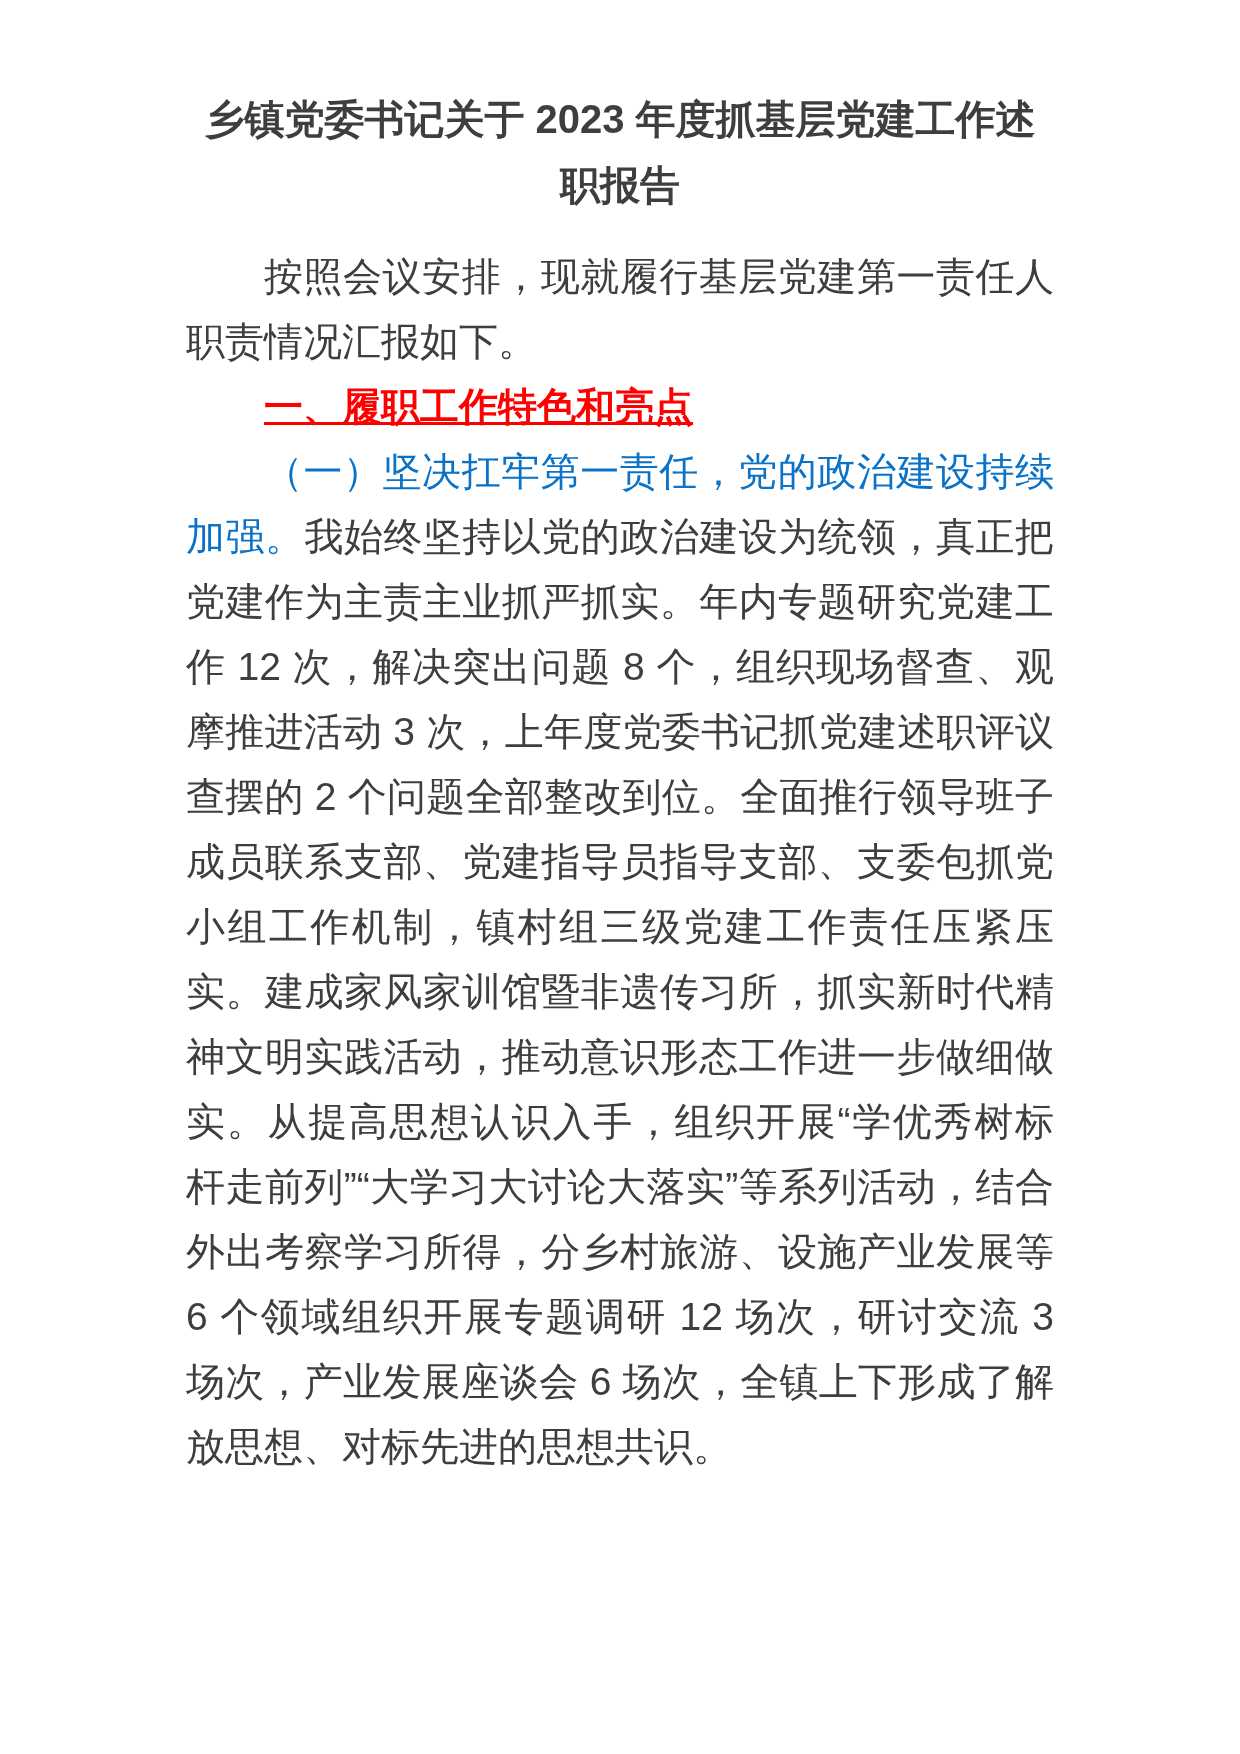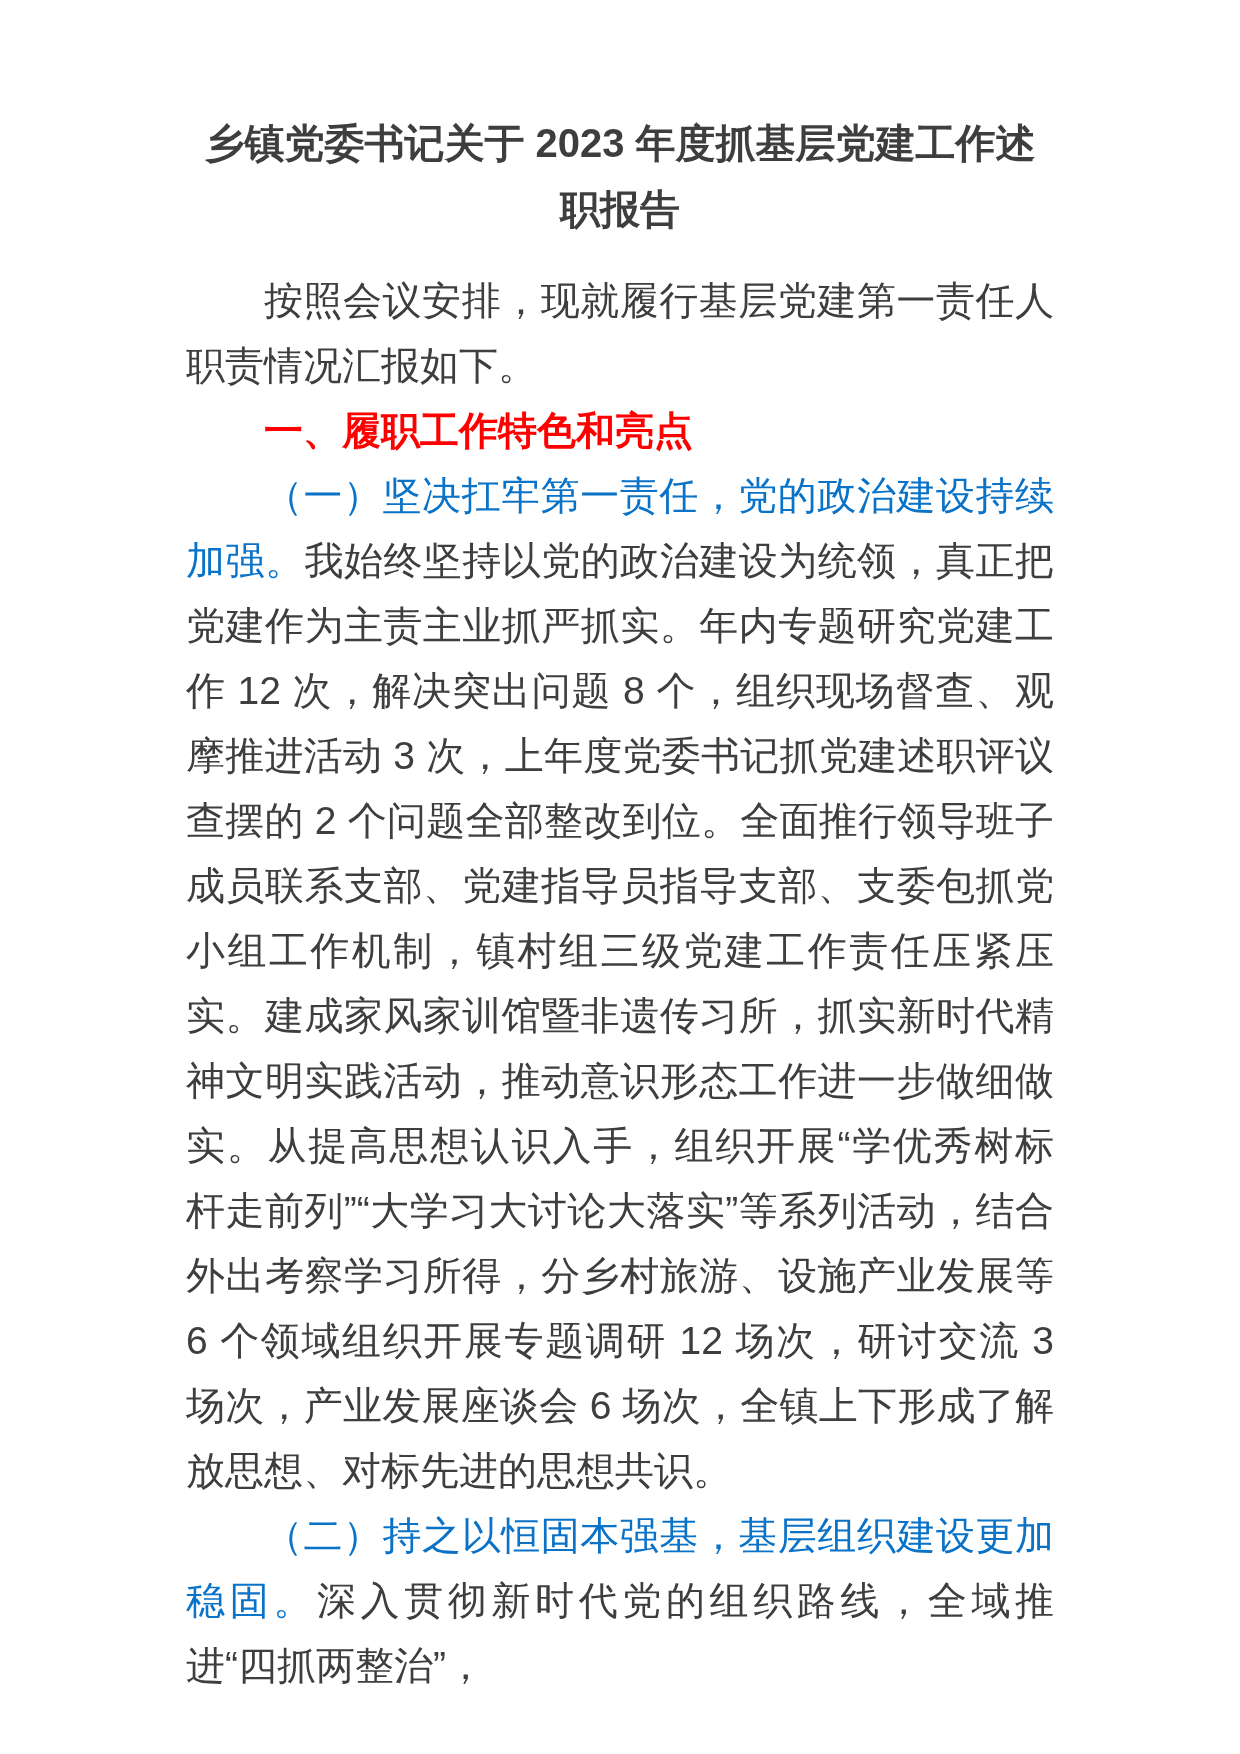--- a/index.html
+++ b/index.html
@@ -10,21 +10,21 @@
     width: 1240px;
     height: 1754px;
     background: #ffffff;
     overflow: hidden;
     font-family: "Liberation Sans", sans-serif;
   }
   .page {
     box-sizing: border-box;
     width: 1240px;
     height: 1754px;
-    padding: 110px 186px 0 186px;
+    padding: 86px 186px 0 186px;
     background: var(--page-bg, #ffffff);
   }
   .doc-title {
     margin: 0;
     width: 868px;
     font-size: 40px;
     line-height: 66px;
     font-weight: 700;
     text-align: center;
     color: var(--text-color, #3e3e3e);
@@ -44,32 +44,32 @@
     margin: 0;
     padding: 0;
     text-indent: 2em;
   }
   .para.heading {
     font-weight: 700;
     text-align: left;
   }
   .para.heading .run {
     color: var(--red-color, #ff0000);
+    text-decoration: underline;
   }
   .run-blue {
     color: var(--blue-color, #0a73c8);
   }
   .run-normal {
     color: var(--text-color, #3e3e3e);
   }
 </style>
 </head>
 <body>
 
 <div class="page">
   <h1 class="doc-title">乡镇党委书记关于 2023 年度抓基层党建工作述职报告</h1>
   <div class="doc-body">
       <p class="para body"><span class="run run-normal">按照会议安排，现就履行基层党建第一责任人职责情况汇报如下。</span></p>
       <p class="para heading"><span class="run run-red">一、履职工作特色和亮点</span></p>
       <p class="para body"><span class="run run-blue">（一）坚决扛牢第一责任，党的政治建设持续加强。</span><span class="run run-normal">我始终坚持以党的政治建设为统领，真正把党建作为主责主业抓严抓实。年内专题研究党建工作 12 次，解决突出问题 8 个，组织现场督查、观摩推进活动 3 次，上年度党委书记抓党建述职评议查摆的 2 个问题全部整改到位。全面推行领导班子成员联系支部、党建指导员指导支部、支委包抓党小组工作机制，镇村组三级党建工作责任压紧压实。建成家风家训馆暨非遗传习所，抓实新时代精神文明实践活动，推动意识形态工作进一步做细做实。从提高思想认识入手，组织开展“学优秀树标杆走前列”“大学习大讨论大落实”等系列活动，结合外出考察学习所得，分乡村旅游、设施产业发展等 6 个领域组织开展专题调研 12 场次，研讨交流 3 场次，产业发展座谈会 6 场次，全镇上下形成了解放思想、对标先进的思想共识。</span></p>
-      <p class="para body"><span class="run run-blue">（二）持之以恒固本强基，基层组织建设更加稳固。</span><span class="run run-normal">深入贯彻新时代党的组织路线，全域推进“四抓两整治”，</span></p>
     </div>
 </div>
 
 </body></html>

